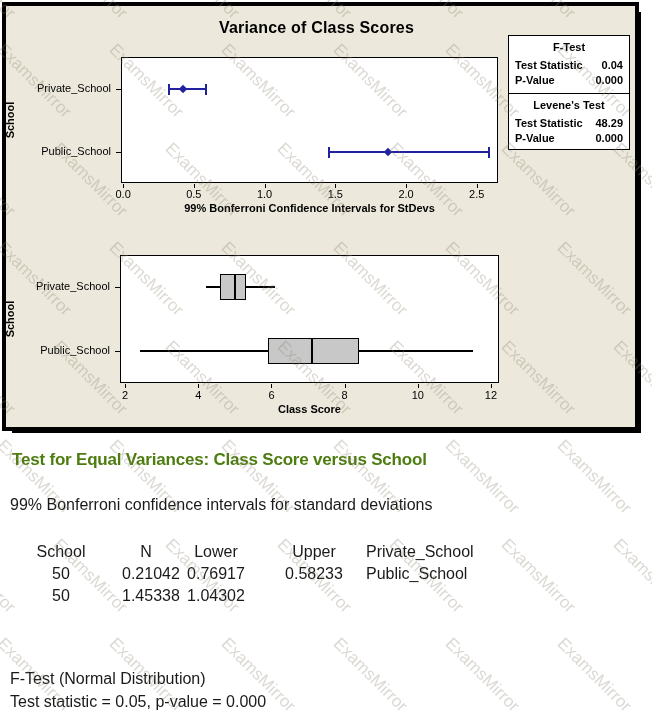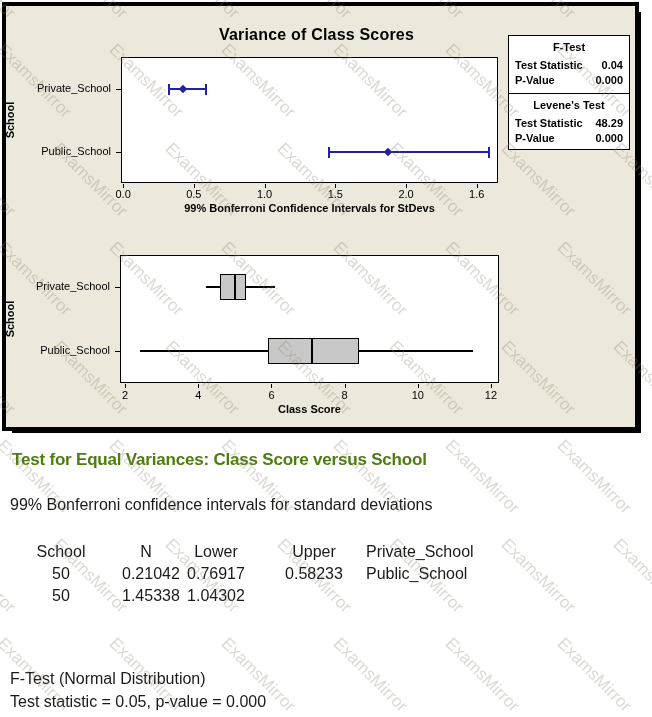--- a/index.html
+++ b/index.html
@@ -11,21 +11,21 @@
   }
   
   .figure {
     position:absolute; left:2px; top:2px;
     width:637px; height:429px;
     border:4px solid #000;
     background:#ece9dc;
     box-shadow:6px 6px 0 -4px #000;
   }
   .fig-title {
-    position:absolute; left:0; right:8px; top:20px;
+    position:absolute; left:0; right:8px; top:13px;
     text-align:center; font-size:16px; font-weight:bold; color:#000;
     letter-spacing:0.2px;
   }
   .plot-area {
     position:absolute; background:#fff; border:1px solid #000;
   }
   .cat-label {
     position:absolute; width:92px; text-align:right;
     font-size:11px; color:#000; line-height:13px;
   }
@@ -134,21 +134,21 @@
       <div class="x-tick-label" style="left: 97.122px; top: 182px;">0.0</div>
       <div class="x-tick" style="left: 187.854px; top: 178px;"></div>
       <div class="x-tick-label" style="left: 167.854px; top: 182px;">0.5</div>
       <div class="x-tick" style="left: 258.585px; top: 178px;"></div>
       <div class="x-tick-label" style="left: 238.585px; top: 182px;">1.0</div>
       <div class="x-tick" style="left: 329.317px; top: 178px;"></div>
       <div class="x-tick-label" style="left: 309.317px; top: 182px;">1.5</div>
       <div class="x-tick" style="left: 400.049px; top: 178px;"></div>
       <div class="x-tick-label" style="left: 380.049px; top: 182px;">2.0</div>
       <div class="x-tick" style="left: 470.78px; top: 178px;"></div>
-      <div class="x-tick-label" style="left: 450.78px; top: 182px;">1.6</div>
+      <div class="x-tick-label" style="left: 450.78px; top: 182px;">2.5</div>
       <div class="axis-title" style="left: 115px; top: 196px; width: 377px;">99% Bonferroni Confidence Intervals for StDevs</div>
       <div class="ci-line" style="left: 163.455px; top: 81.5px; width: 36.0449px; background: rgb(34, 34, 160);"></div>
       <div class="ci-cap" style="left: 162.455px; top: 77.5px; background: rgb(34, 34, 160);"></div>
       <div class="ci-cap" style="left: 198.5px; top: 77.5px; background: rgb(34, 34, 160);"></div>
       <div class="ci-mark" style="left: 173.834px; top: 79.5px; background: rgb(34, 34, 160);"></div>
       <div class="ci-line" style="left: 322.722px; top: 144.5px; width: 159.947px; background: rgb(34, 34, 160);"></div>
       <div class="ci-cap" style="left: 321.722px; top: 140.5px; background: rgb(34, 34, 160);"></div>
       <div class="ci-cap" style="left: 481.669px; top: 140.5px; background: rgb(34, 34, 160);"></div>
       <div class="ci-mark" style="left: 379.087px; top: 142.5px; background: rgb(34, 34, 160);"></div>
       <div class="plot-area" style="left: 114px; top: 249px; width: 379px; height: 128px;"></div>

